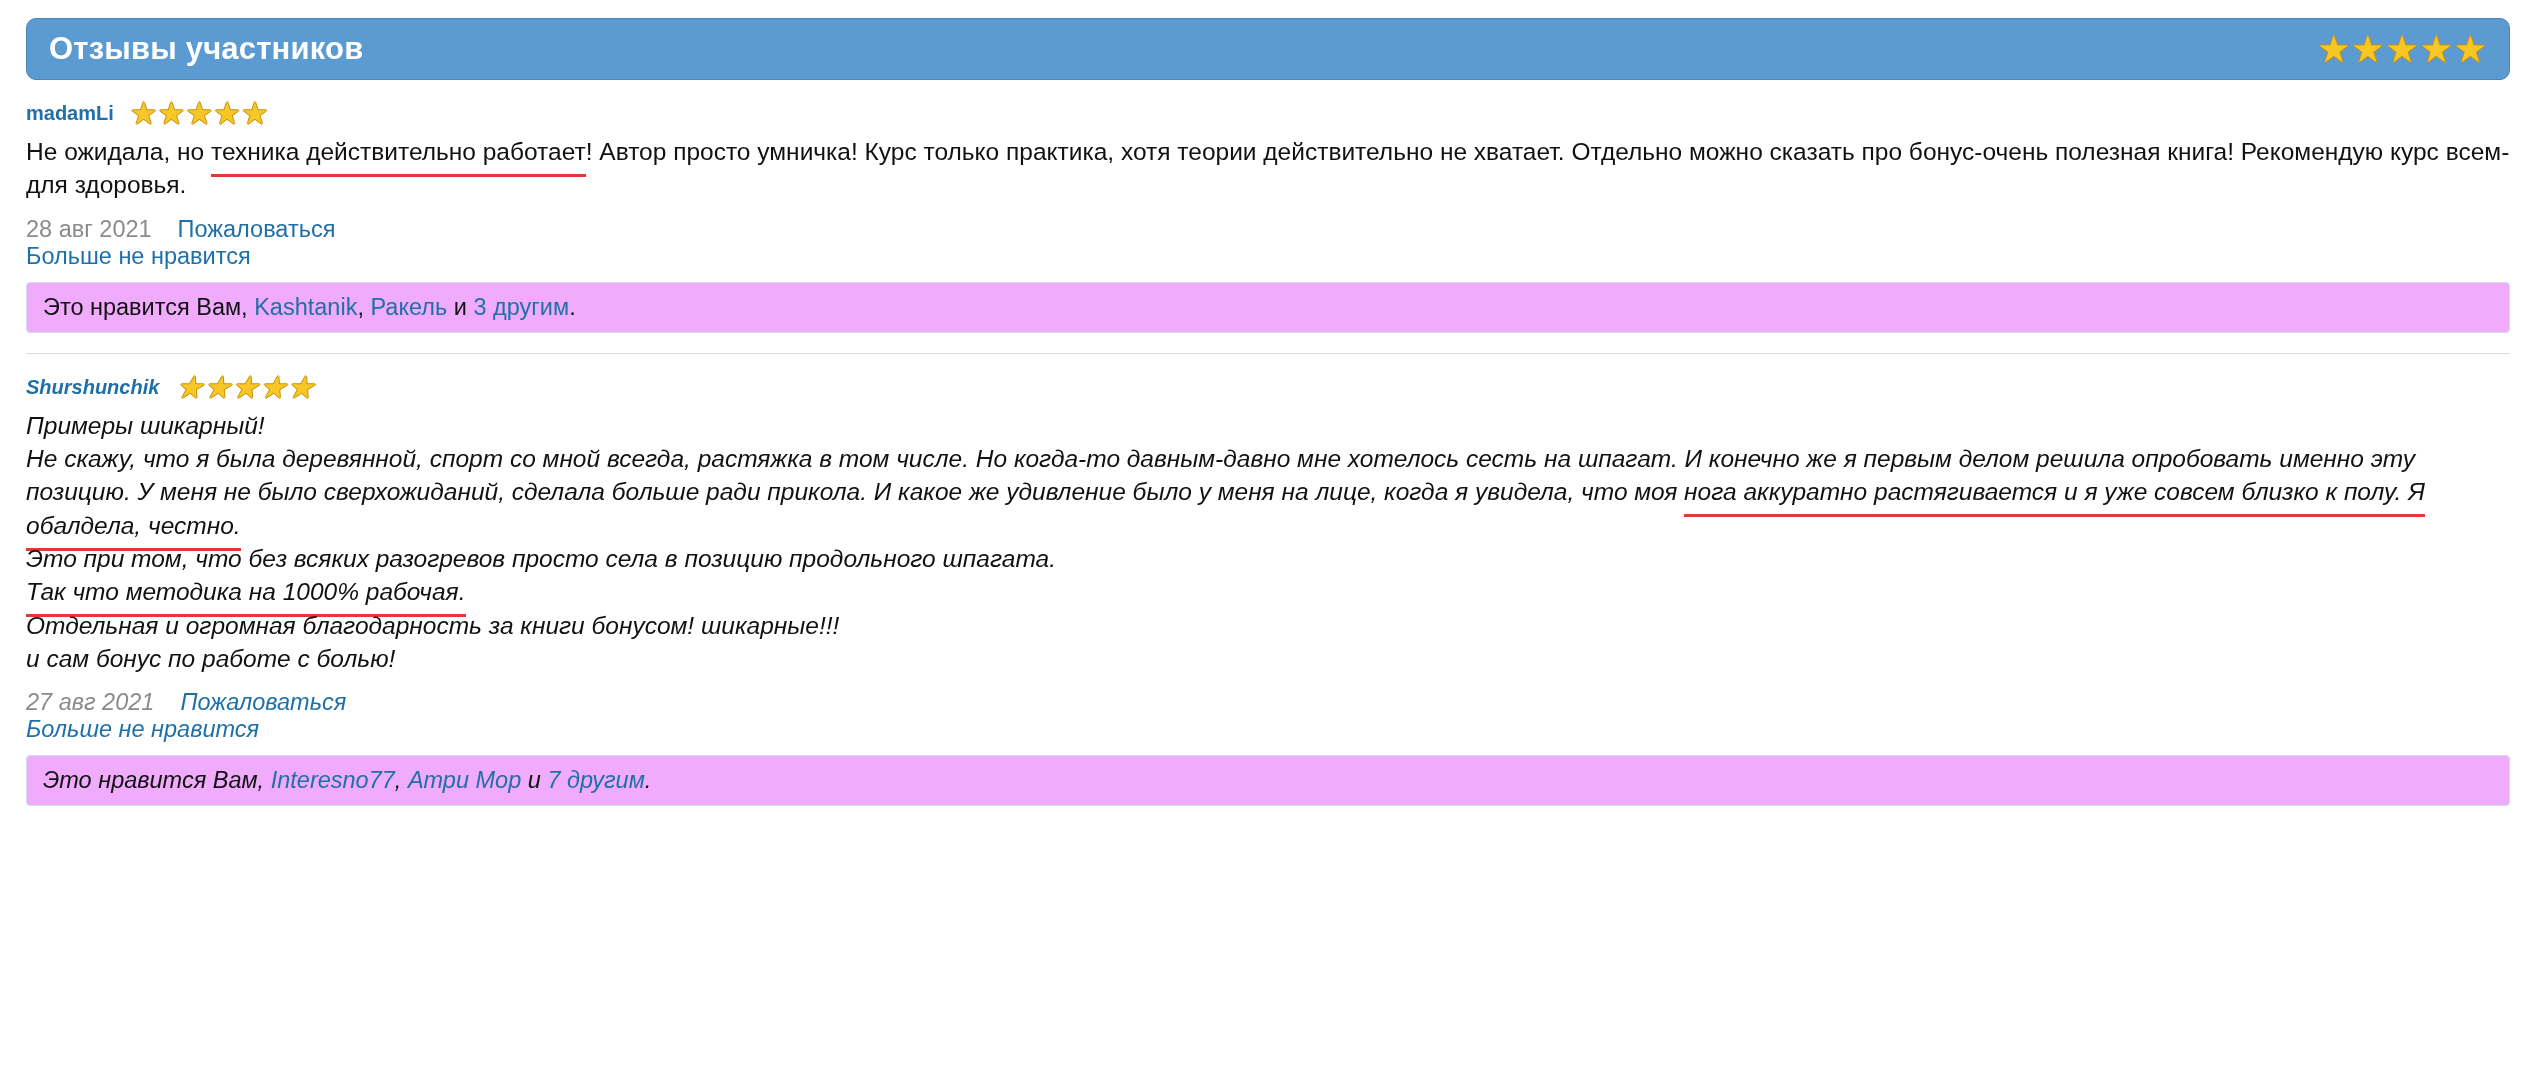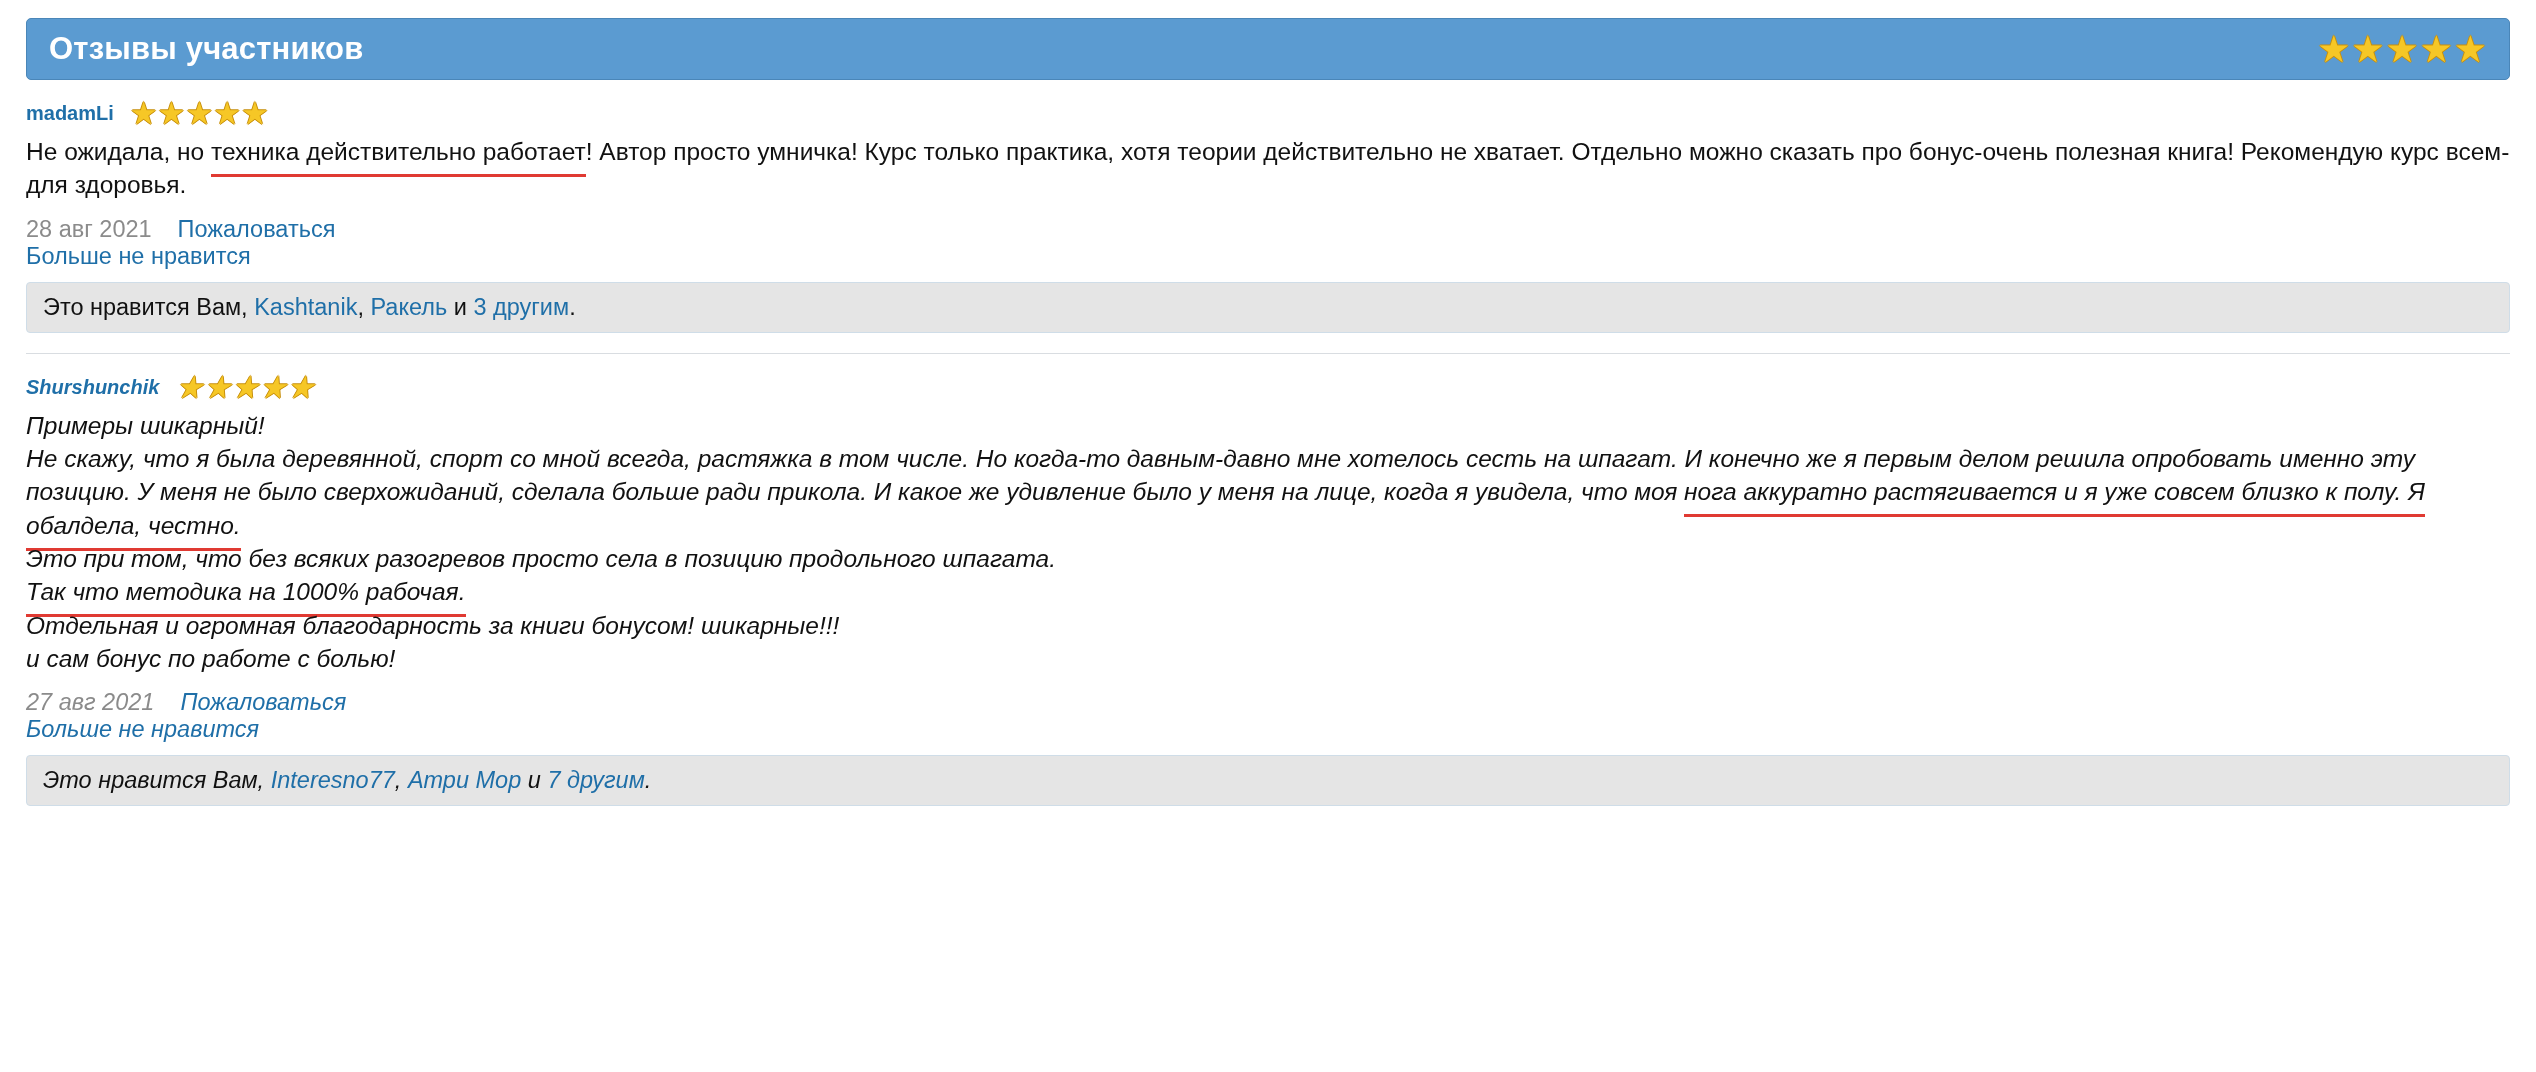--- a/index.html
+++ b/index.html
@@ -18,21 +18,21 @@
   .page {
     width: 2536px;
     box-sizing: border-box;
     padding: 18px 26px 0 26px;
   }
 
   
   .reviews-header {
     background: #5b9bd1;
     border: 1px solid #4a86b8;
-    border-radius: 5px;
+    border-radius: 10px;
     height: 62px;
     display: flex;
     align-items: center;
     justify-content: space-between;
     padding: 0 22px 0 22px;
     box-sizing: border-box;
   }
   .reviews-header .title {
     color: #ffffff;
     font-size: 31px;
@@ -113,21 +113,21 @@
     font-size: 23.5px;
   }
   .link {
     color: #1f6fa8;
     font-size: 23.5px;
     cursor: pointer;
   }
 
   .likes-bar {
     margin-top: 12px;
-    background: #e5e5e5;
+    background: #f0abfc;
     border: 1px solid #cfdde8;
     border-radius: 4px;
     padding: 11px 16px;
     font-size: 23.5px;
     color: #111111;
   }
   .likes-bar .link { font-size: 23.5px; }
 
   .nowrap { white-space: nowrap; }
 </style>

